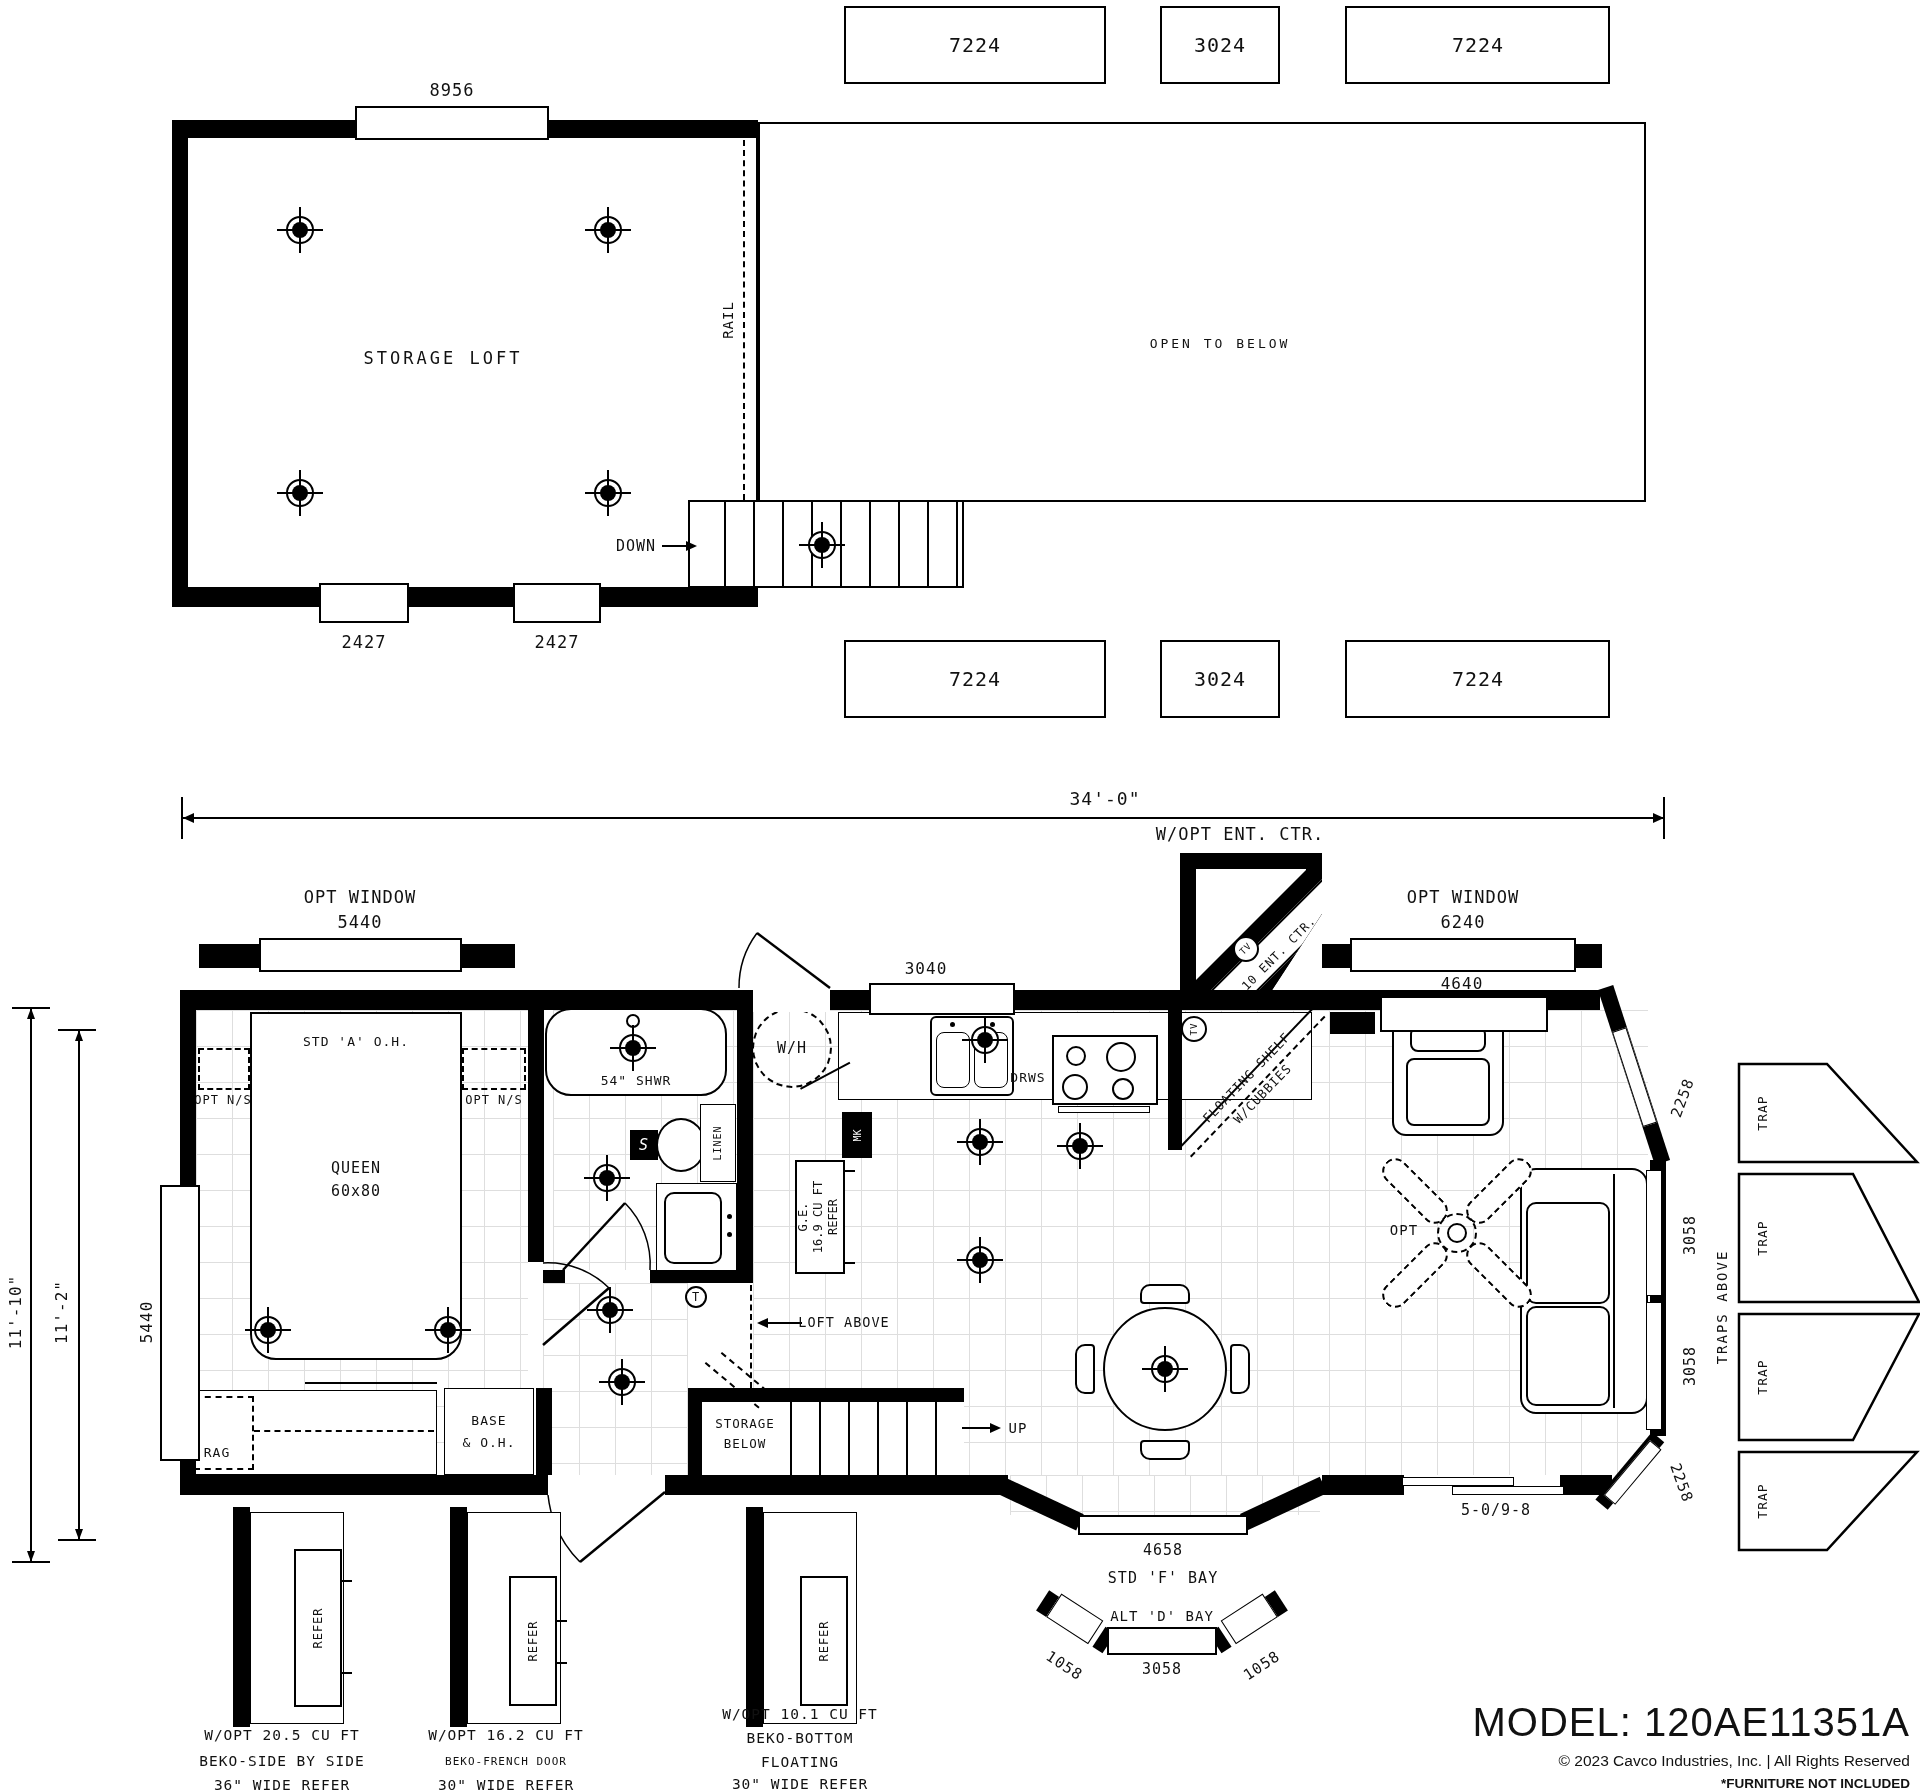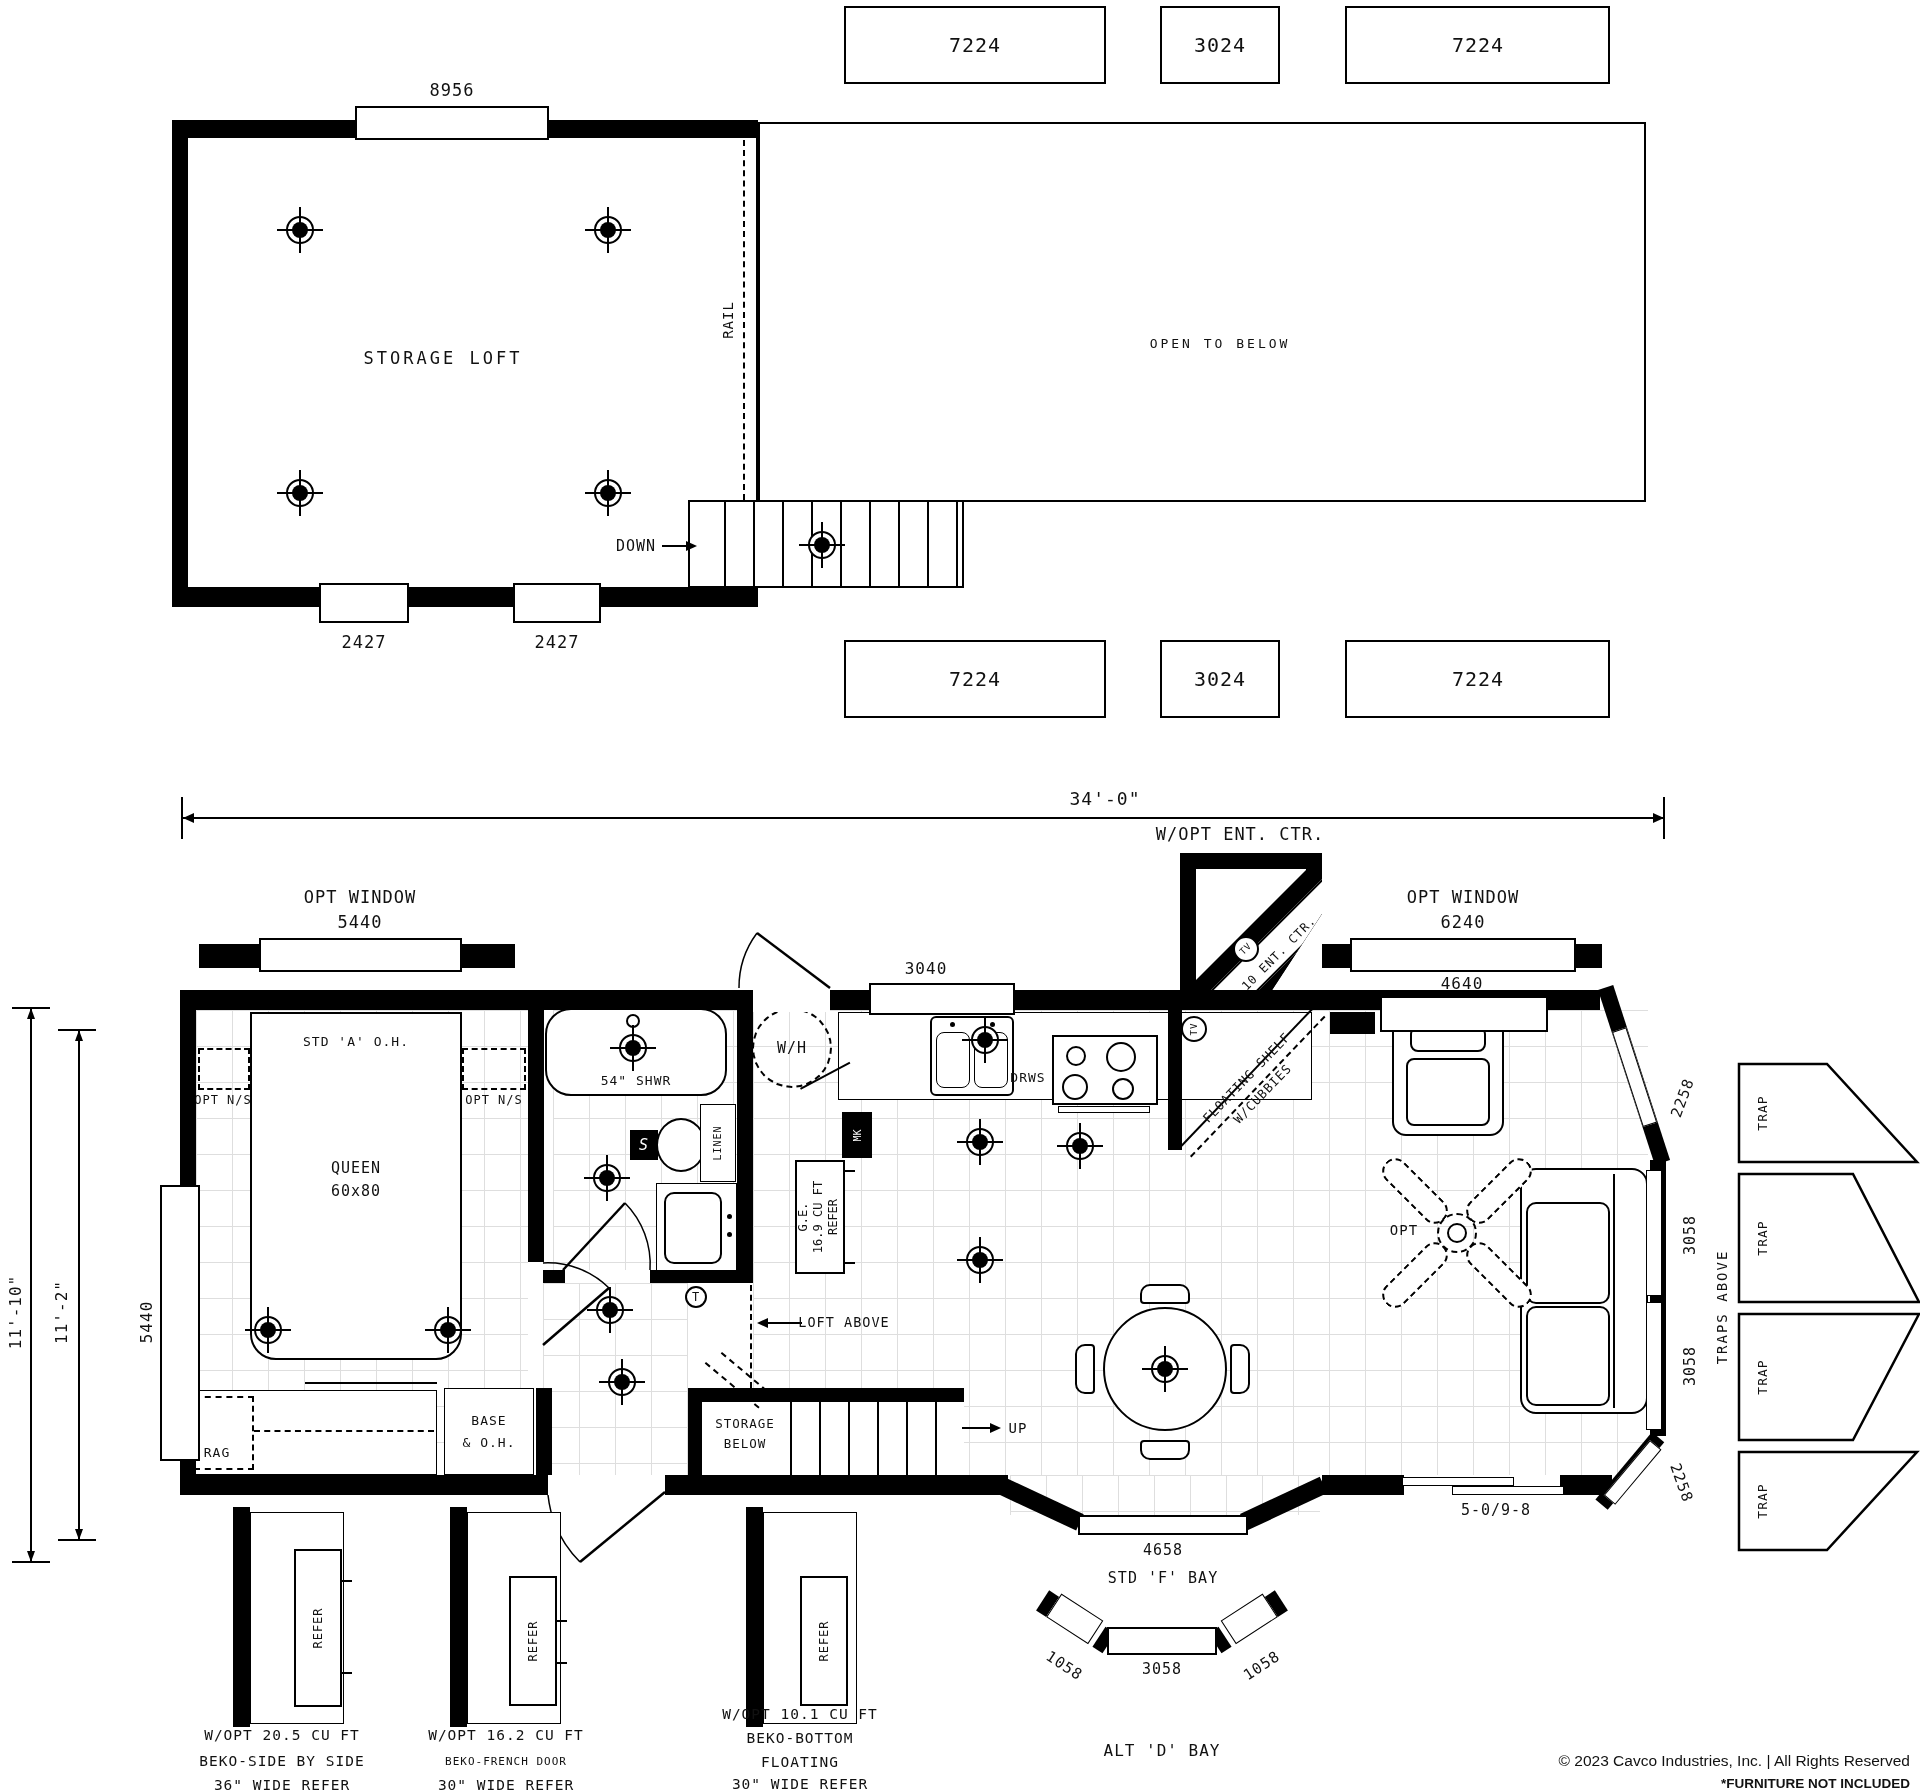--- a/index.html
+++ b/index.html
@@ -365,21 +365,21 @@
   <div class="abs" style="left:1222px;top:1600px;width:64px;height:34px;transform:rotate(-33deg)">
     <div class="thin t1" style="left:2px;top:2px;width:50px;height:28px"></div>
     <div class="w" style="left:52px;top:6px;width:12px;height:24px"></div>
   </div>
   <div class="w" style="left:1098px;top:1628px;width:12px;height:24px;transform:rotate(33deg)"></div>
   <div class="w" style="left:1214px;top:1628px;width:12px;height:24px;transform:rotate(-33deg)"></div>
   <div class="thin" style="left:1107px;top:1627px;width:110px;height:28px"></div>
   <span class="lbl" style="left:1064px;top:1666px;font-size:15px;transform:translate(-50%,-50%) rotate(33deg)">1058</span>
   <span class="lbl" style="left:1262px;top:1666px;font-size:15px;transform:translate(-50%,-50%) rotate(-33deg)">1058</span>
   <span class="lbl" style="left:1162px;top:1669px;font-size:15px">3058</span>
-  <span class="lbl" style="left:1162px;top:1751px;font-size:16px">ALT 'D' BAY</span>
+  <span class="lbl" style="left:1162px;top:1616px;font-size:14px">ALT 'D' BAY</span>
 
   <div class="line" style="left:30px;top:1008px;width:2px;height:554px"></div>
   <div class="ahu" style="left:27px;top:1008px"></div>
   <div class="ahd" style="left:27px;top:1551px"></div>
   <span class="lbl r90" style="left:16px;top:1312px;font-size:16px">11'-10"</span>
   <div class="line" style="left:78px;top:1030px;width:2px;height:510px"></div>
   <div class="ahu" style="left:75px;top:1030px"></div>
   <div class="ahd" style="left:75px;top:1529px"></div>
   <span class="lbl r90" style="left:62px;top:1312px;font-size:16px">11'-2"</span>
   <div class="line" style="left:12px;top:1007px;width:38px;height:2px"></div>
@@ -409,16 +409,17 @@
 
   <div class="w" style="left:746px;top:1507px;width:17px;height:220px"></div>
   <div class="thin t1" style="left:763px;top:1512px;width:94px;height:212px"></div>
   <div class="thin" style="left:800px;top:1576px;width:48px;height:130px"></div>
   <span class="lbl r90" style="left:824px;top:1641px;font-size:12px">REFER</span>
   <span class="lbl" style="left:800px;top:1714px;font-size:14.5px">W/OPT 10.1 CU FT</span>
   <span class="lbl" style="left:800px;top:1738px;font-size:14.5px">BEKO-BOTTOM</span>
   <span class="lbl" style="left:800px;top:1762px;font-size:14.5px">FLOATING</span>
   <span class="lbl" style="left:800px;top:1784px;font-size:14.5px">30" WIDE REFER</span>
 
+  <div class="abs brand" style="right:10px;top:1700px;font-size:40px;letter-spacing:1px;text-align:right">MODEL: 120AE11351A</div>
   <div class="abs brand" style="right:10px;top:1752px;font-size:15.5px;text-align:right">© 2023 Cavco Industries, Inc. | All Rights Reserved</div>
   <div class="abs brand" style="right:10px;top:1776px;font-size:13.5px;font-weight:bold;text-align:right">*FURNITURE NOT INCLUDED</div>
 
 </div>
 
 </body></html>

